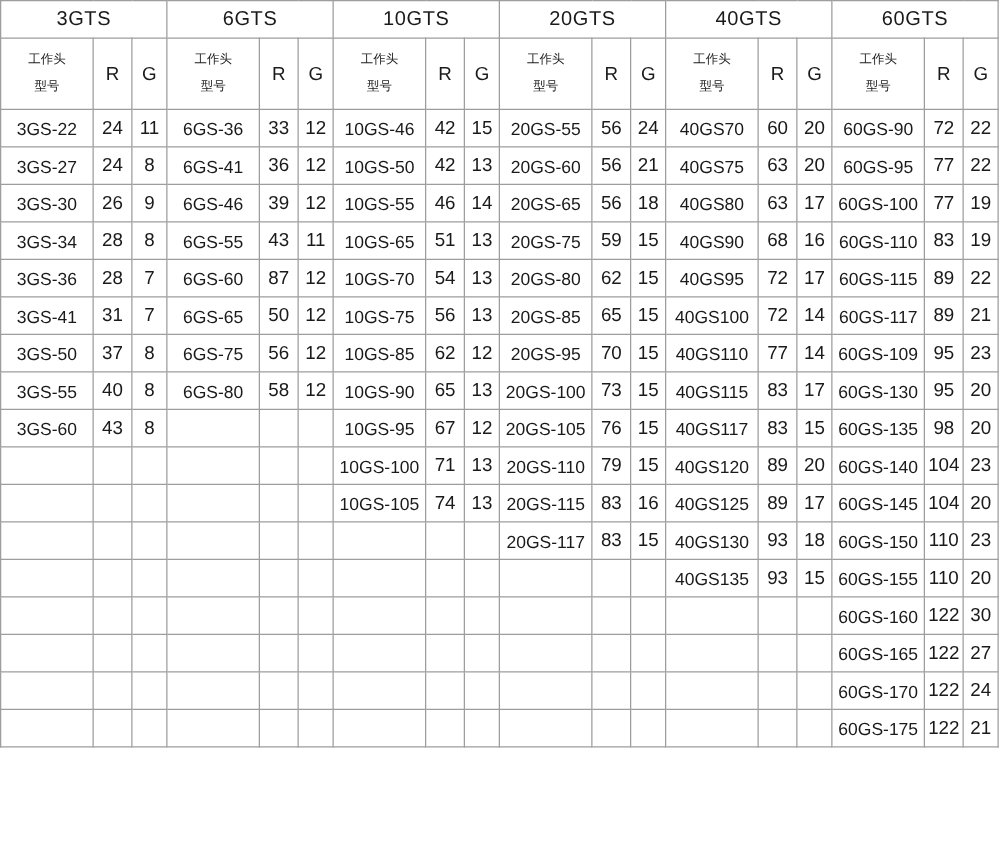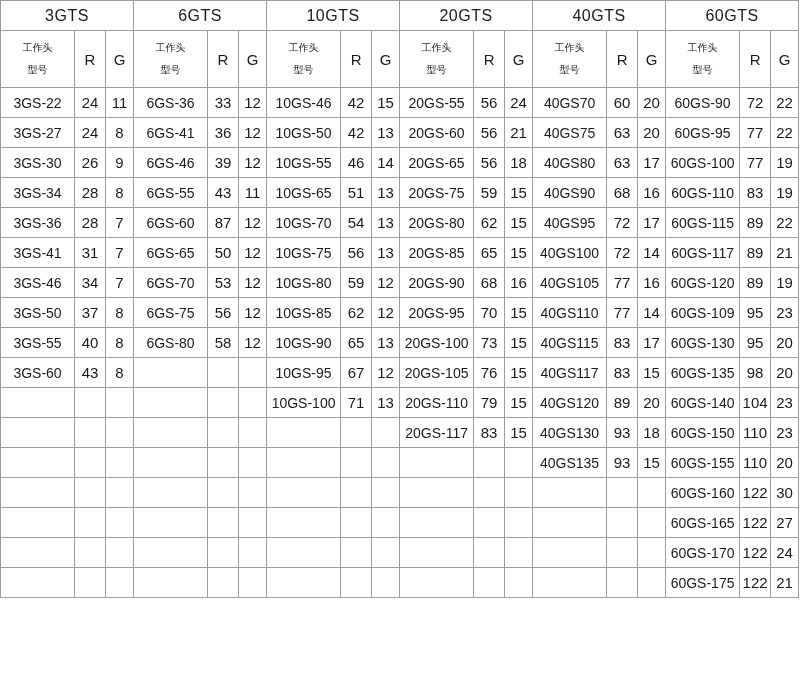--- a/index.html
+++ b/index.html
@@ -236,40 +236,20 @@
         <td class="num">65</td>
         <td class="num">15</td>
         <td>40GS100</td>
         <td class="num">72</td>
         <td class="num">14</td>
         <td>60GS-117</td>
         <td class="num">89</td>
         <td class="num">21</td>
       </tr>
       <tr class="data-row">
-        <td>3GS-46</td>
-        <td class="num">34</td>
-        <td class="num">7</td>
-        <td>6GS-70</td>
-        <td class="num">53</td>
-        <td class="num">12</td>
-        <td>10GS-80</td>
-        <td class="num">59</td>
-        <td class="num">12</td>
-        <td>20GS-90</td>
-        <td class="num">68</td>
-        <td class="num">16</td>
-        <td>40GS105</td>
-        <td class="num">77</td>
-        <td class="num">16</td>
-        <td>60GS-120</td>
-        <td class="num">89</td>
-        <td class="num">19</td>
-      </tr>
-      <tr class="data-row">
         <td>3GS-50</td>
         <td class="num">37</td>
         <td class="num">8</td>
         <td>6GS-75</td>
         <td class="num">56</td>
         <td class="num">12</td>
         <td>10GS-85</td>
         <td class="num">62</td>
         <td class="num">12</td>
         <td>20GS-95</td>
@@ -342,20 +322,40 @@
         <td class="num">104</td>
         <td class="num">23</td>
       </tr>
       <tr class="data-row">
         <td></td>
         <td class="num"></td>
         <td class="num"></td>
         <td></td>
         <td class="num"></td>
         <td class="num"></td>
+        <td>10GS-105</td>
+        <td class="num">74</td>
+        <td class="num">13</td>
+        <td>20GS-115</td>
+        <td class="num">83</td>
+        <td class="num">16</td>
+        <td>40GS125</td>
+        <td class="num">89</td>
+        <td class="num">17</td>
+        <td>60GS-145</td>
+        <td class="num">104</td>
+        <td class="num">20</td>
+      </tr>
+      <tr class="data-row">
+        <td></td>
+        <td class="num"></td>
+        <td class="num"></td>
+        <td></td>
+        <td class="num"></td>
+        <td class="num"></td>
         <td></td>
         <td class="num"></td>
         <td class="num"></td>
         <td>20GS-117</td>
         <td class="num">83</td>
         <td class="num">15</td>
         <td>40GS130</td>
         <td class="num">93</td>
         <td class="num">18</td>
         <td>60GS-150</td>

